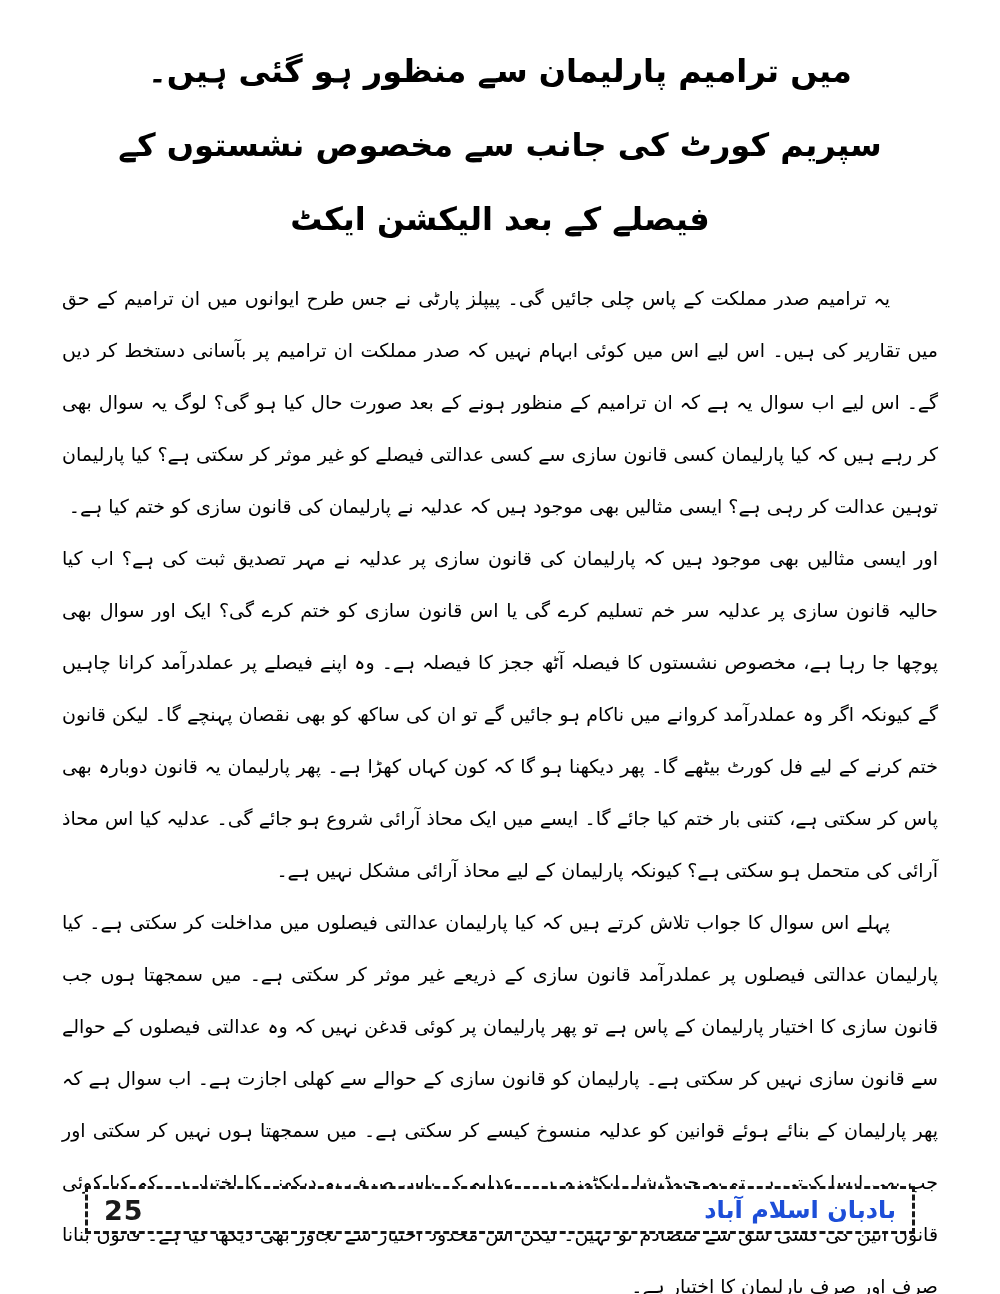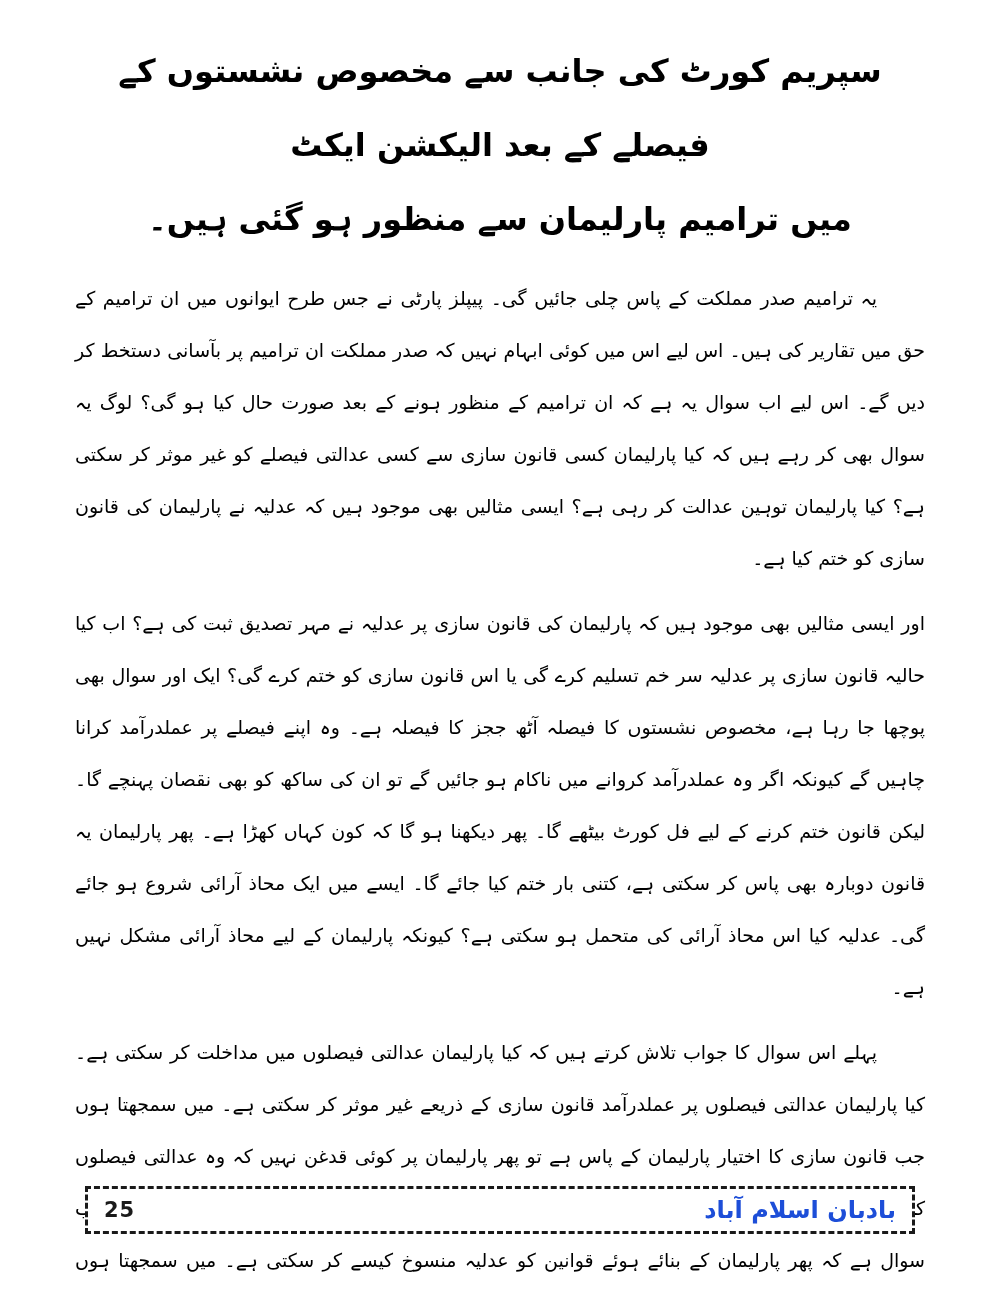--- a/index.html
+++ b/index.html
@@ -30,61 +30,61 @@
   }
   .article-body {
     margin: 16px 62px 0 62px;
     font-size: 19px;
     line-height: 52px;
     text-align: justify;
     text-justify: inter-word;
     color: #000000;
   }
   .para {
-    margin: 13px;
+    margin: 0;
   }
   .para.indent {
     text-indent: 48px;
   }
   .footer-box {
     position: absolute;
     left: 85px;
     top: 1186px;
     width: 830px;
     height: 48px;
     box-sizing: border-box;
     border: 3px dashed #1a1a1a;
     display: flex;
     direction: ltr;
     justify-content: space-between;
     align-items: center;
     padding: 0 16px;
     background: #ffffff;
   }
   .page-number {
-    font-size: 21px;
+    font-size: 27px;
     font-weight: bold;
     letter-spacing: 1px;
     color: #1a1a1a;
   }
   .publication-name {
     font-size: 24px;
     font-weight: bold;
     color: #1d4ed8;
     direction: rtl;
   }
 </style>
 </head>
 <body>
 
 <div class="page">
 
   <h1 class="headline">
+    <span class="headline-line">میں ترامیم پارلیمان سے منظور ہو گئی ہیں۔</span>
     <span class="headline-line">سپریم کورٹ کی جانب سے مخصوص نشستوں کے فیصلے کے بعد الیکشن ایکٹ</span>
-    <span class="headline-line">میں ترامیم پارلیمان سے منظور ہو گئی ہیں۔</span>
   </h1>
 
   <div class="article-body">
     <p class="para indent">یہ ترامیم صدر مملکت کے پاس چلی جائیں گی۔ پیپلز پارٹی نے جس طرح ایوانوں میں ان ترامیم کے حق میں تقاریر کی ہیں۔ اس لیے اس میں کوئی ابہام نہیں کہ صدر مملکت ان ترامیم پر بآسانی دستخط کر دیں گے۔ اس لیے اب سوال یہ ہے کہ ان ترامیم کے منظور ہونے کے بعد صورت حال کیا ہو گی؟ لوگ یہ سوال بھی کر رہے ہیں کہ کیا پارلیمان کسی قانون سازی سے کسی عدالتی فیصلے کو غیر موثر کر سکتی ہے؟ کیا پارلیمان توہین عدالت کر رہی ہے؟ ایسی مثالیں بھی موجود ہیں کہ عدلیہ نے پارلیمان کی قانون سازی کو ختم کیا ہے۔</p>
     <p class="para">اور ایسی مثالیں بھی موجود ہیں کہ پارلیمان کی قانون سازی پر عدلیہ نے مہر تصدیق ثبت کی ہے؟ اب کیا حالیہ قانون سازی پر عدلیہ سر خم تسلیم کرے گی یا اس قانون سازی کو ختم کرے گی؟ ایک اور سوال بھی پوچھا جا رہا ہے، مخصوص نشستوں کا فیصلہ آٹھ ججز کا فیصلہ ہے۔ وہ اپنے فیصلے پر عملدرآمد کرانا چاہیں گے کیونکہ اگر وہ عملدرآمد کروانے میں ناکام ہو جائیں گے تو ان کی ساکھ کو بھی نقصان پہنچے گا۔ لیکن قانون ختم کرنے کے لیے فل کورٹ بیٹھے گا۔ پھر دیکھنا ہو گا کہ کون کہاں کھڑا ہے۔ پھر پارلیمان یہ قانون دوبارہ بھی پاس کر سکتی ہے، کتنی بار ختم کیا جائے گا۔ ایسے میں ایک محاذ آرائی شروع ہو جائے گی۔ عدلیہ کیا اس محاذ آرائی کی متحمل ہو سکتی ہے؟ کیونکہ پارلیمان کے لیے محاذ آرائی مشکل نہیں ہے۔</p>
     <p class="para indent">پہلے اس سوال کا جواب تلاش کرتے ہیں کہ کیا پارلیمان عدالتی فیصلوں میں مداخلت کر سکتی ہے۔ کیا پارلیمان عدالتی فیصلوں پر عملدرآمد قانون سازی کے ذریعے غیر موثر کر سکتی ہے۔ میں سمجھتا ہوں جب قانون سازی کا اختیار پارلیمان کے پاس ہے تو پھر پارلیمان پر کوئی قدغن نہیں کہ وہ عدالتی فیصلوں کے حوالے سے قانون سازی نہیں کر سکتی ہے۔ پارلیمان کو قانون سازی کے حوالے سے کھلی اجازت ہے۔ اب سوال ہے کہ پھر پارلیمان کے بنائے ہوئے قوانین کو عدلیہ منسوخ کیسے کر سکتی ہے۔ میں سمجھتا ہوں نہیں کر سکتی اور جب بھی ایسا کرتی ہے تو یہ جیوڈیشل ایکٹوزم ہے۔ عدلیہ کے پاس صرف یہ دیکھنے کا اختیار ہے کہ کیا کوئی قانون آئین کی کسی شق سے متصادم تو نہیں۔ لیکن اس محدود اختیار سے تجاوز بھی دیکھا گیا ہے۔ قانون بنانا صرف اور صرف پارلیمان کا اختیار ہے۔</p>
   </div>
 
   <div class="footer-box">
     <span class="page-number">25</span>

